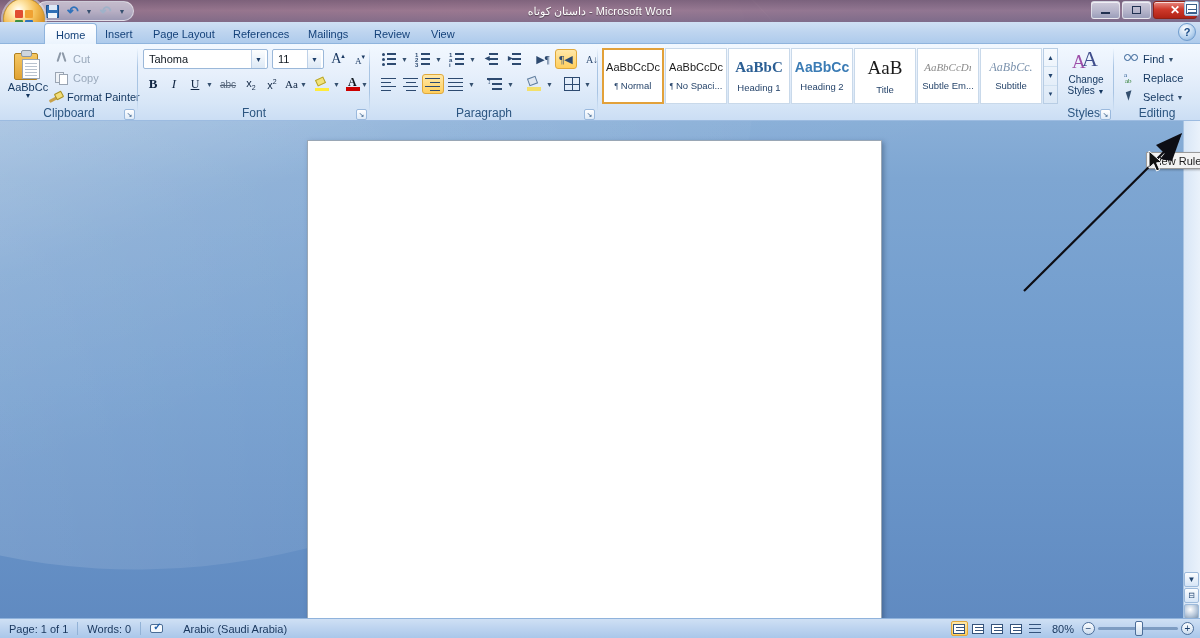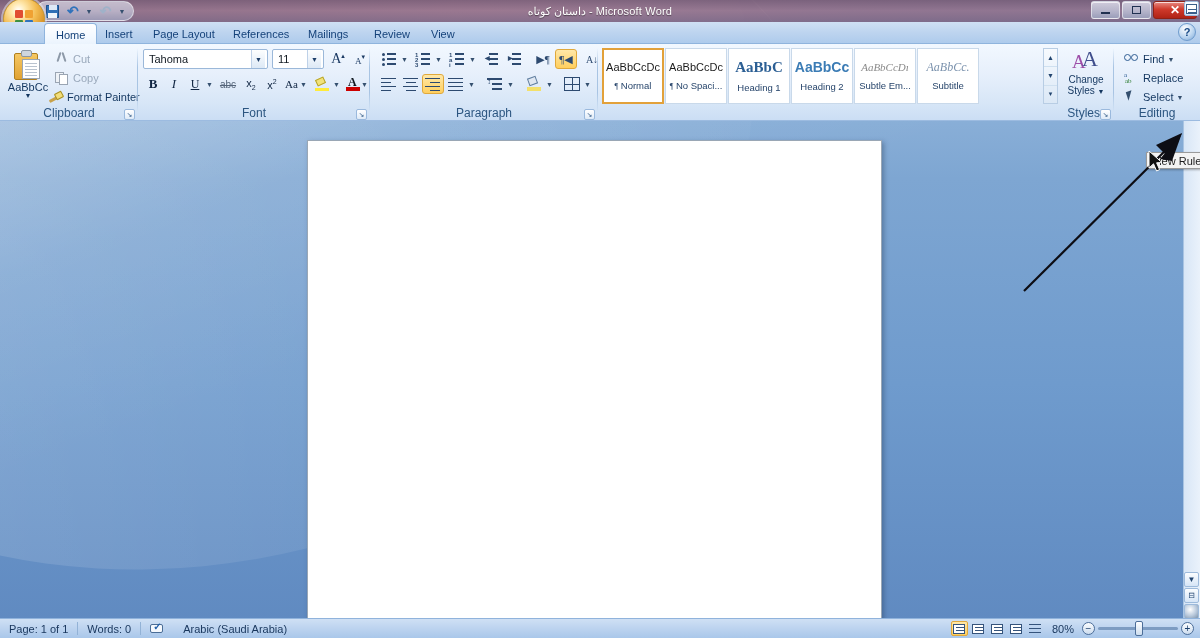--- a/index.html
+++ b/index.html
@@ -751,20 +751,24 @@
           <span class="sname"><span class="pmark">¶</span> <span>No Spaci...</span></span>
         </div>
         <div class="style-card s-h1">
           <span class="sample">AaBbC</span>
           <span class="sname">Heading 1</span>
         </div>
         <div class="style-card s-h2">
           <span class="sample">AaBbCc</span>
           <span class="sname">Heading 2</span>
         </div>
+        <div class="style-card s-title">
+          <span class="sample">AaB</span>
+          <span class="sname">Title</span>
+        </div>
         <div class="style-card s-subtleem">
           <span class="sample">AaBbCcDı</span>
           <span class="sname">Subtle Em...</span>
         </div>
         <div class="style-card s-subtitle">
           <span class="sample">AaBbCc.</span>
           <span class="sname">Subtitle</span>
         </div>
       </div>
 

